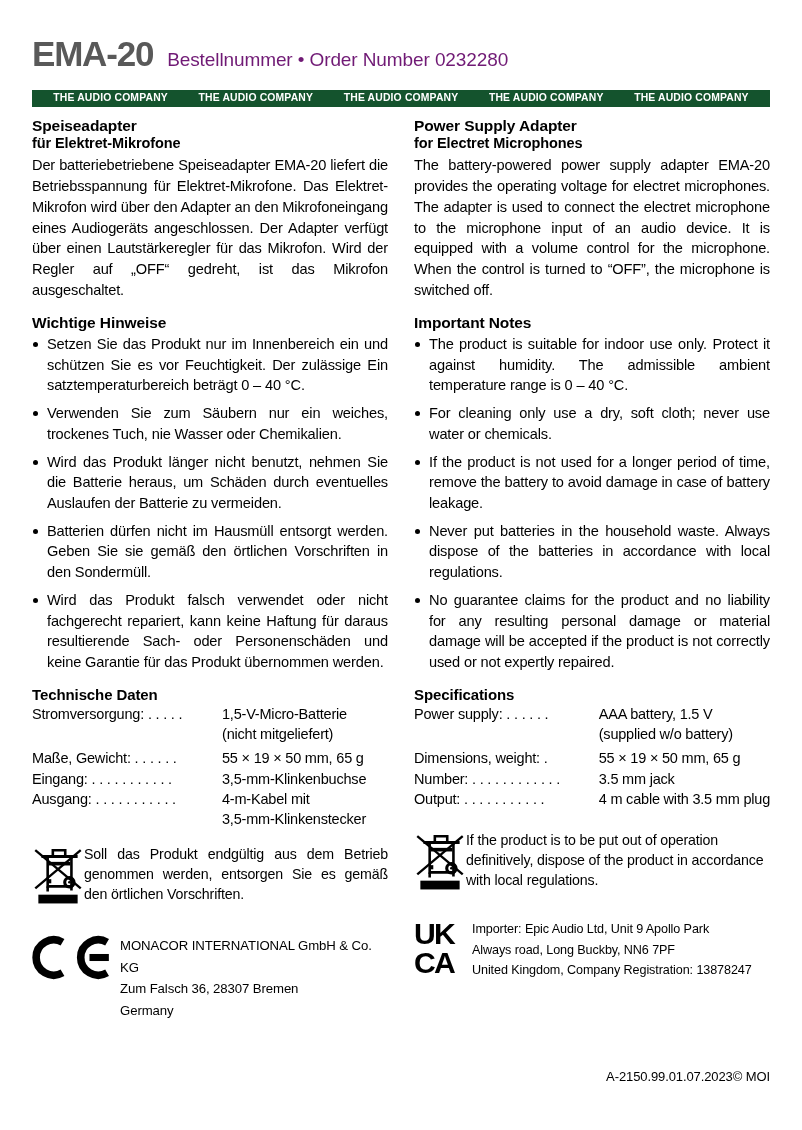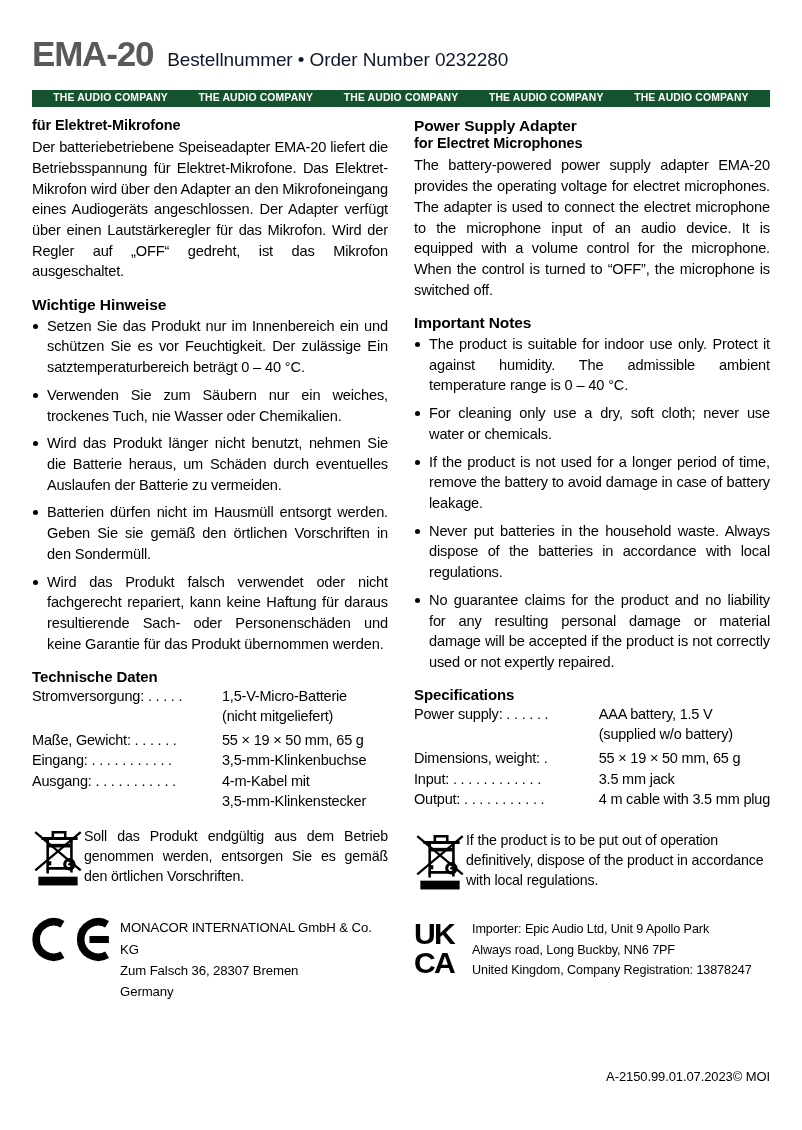--- a/index.html
+++ b/index.html
@@ -37,21 +37,21 @@
   .model-title {
     font-size: 35px;
     font-weight: bold;
     letter-spacing: -1.2px;
     color: #595959;
     line-height: 1;
   }
   .order-number {
     font-size: 19px;
     font-weight: normal;
-    color: #0f172a;
+    color: #701a75;
     line-height: 1;
     letter-spacing: -0.1px;
   }
 
   
   .brand-band {
     position: absolute;
     left: 32px;
     top: 90px;
     width: 738px;
@@ -222,20 +222,21 @@
     <span class="brand-item">THE AUDIO COMPANY</span>
     <span class="brand-item">THE AUDIO COMPANY</span>
     <span class="brand-item">THE AUDIO COMPANY</span>
     <span class="brand-item">THE AUDIO COMPANY</span>
     <span class="brand-item">THE AUDIO COMPANY</span>
   </div>
 
   <div class="columns">
 
     <div class="col">
+      <h2 class="sec-title">Speiseadapter</h2>
       <h3 class="sec-sub">für Elektret-Mikrofone</h3>
       <p class="body">Der batteriebetriebene Speiseadapter EMA-20 lie­fert die Betriebsspannung für Elektret-Mikrofone. Das Elektret-Mikrofon wird über den Adapter an den Mikrofoneingang eines Audiogeräts ange­schlossen. Der Adapter verfügt über einen Laut­stärkeregler für das Mikrofon. Wird der Regler auf „OFF“ gedreht, ist das Mikrofon ausgeschaltet.</p>
 
       <h2 class="notes-title">Wichtige Hinweise</h2>
       <ul class="notes">
         <li>Setzen Sie das Produkt nur im Innenbereich ein und schützen Sie es vor Feuchtigkeit. Der zuläs­sige Ein satztemperaturbereich beträgt 0 – 40 °C.</li>
         <li>Verwenden Sie zum Säubern nur ein weiches, trockenes Tuch, nie Wasser oder Chemikalien.</li>
         <li>Wird das Produkt länger nicht benutzt, nehmen Sie die Batterie heraus, um Schäden durch even­tuelles Auslaufen der Batterie zu vermeiden.</li>
         <li>Batterien dürfen nicht im Hausmüll entsorgt werden. Geben Sie sie gemäß den örtlichen Vor­schriften in den Sondermüll.</li>
         <li>Wird das Produkt falsch verwendet oder nicht fachgerecht repariert, kann keine Haftung für daraus resultierende Sach- oder Personenschä­den und keine Garantie für das Produkt über­nommen werden.</li>
@@ -342,21 +343,21 @@
         </tr>
         <tr class="cont">
           <td class="spec-label en"></td>
           <td class="spec-val">(supplied w/o battery)</td>
         </tr>
         <tr>
           <td class="spec-label en"><span>Dimensions, weight:</span> <span>.</span></td>
           <td class="spec-val">55 × 19 × 50 mm, 65 g</td>
         </tr>
         <tr>
-          <td class="spec-label en"><span>Input:</span> <span>. . . . . . . . . . . .</span></td>
+          <td class="spec-label en"><span>Number:</span> <span>. . . . . . . . . . . .</span></td>
           <td class="spec-val">3.5 mm jack</td>
         </tr>
         <tr>
           <td class="spec-label en"><span>Output:</span> <span>. . . . . . . . . . .</span></td>
           <td class="spec-val">4 m cable with 3.5 mm plug</td>
         </tr>
       </tbody>
         </table>
 
       <div class="weee" style="margin-top:19px;">

